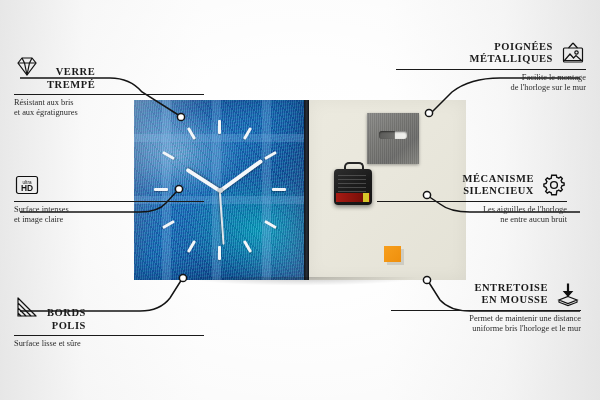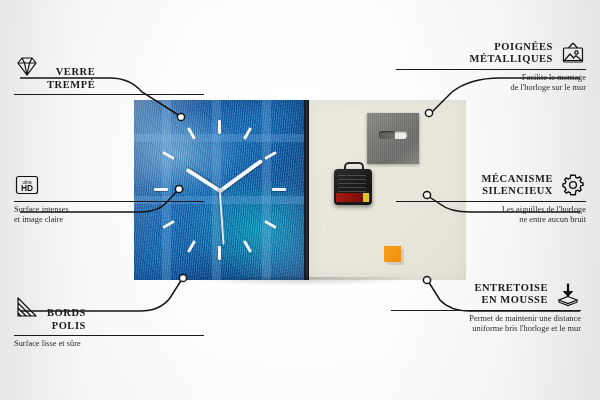--- a/index.html
+++ b/index.html
@@ -104,21 +104,21 @@
   .callout.right .title{text-align:right;}
   .rule{height:1px;background:#1a1a1a;margin:3px 0 3px;}
   .sub{font-size:8.4px;line-height:10.2px;color:#2b2b2b;white-space:pre-line;}
   .callout.left  .sub{text-align:left;}
   .callout.right .sub{text-align:right;}
 
   .c-verre     {left:14px;  top:40px;}
   .c-impr      {left:14px;  top:172px;}
   .c-bords     {left:14px;  top:281px;}
   .c-poign     {left:396px; top:40px;  width:190px;}
-  .c-meca      {left:396px; top:172px; width:190px;}
+  .c-meca      {left:377px; top:172px; width:190px;}
   .c-entre     {left:391px; top:281px; width:190px;}
 
   svg.leader{position:absolute;left:0;top:0;width:600px;height:400px;pointer-events:none;}
 </style>
 </head>
 <body>
 
 <div id="stage">
 
   <div class="product">
@@ -192,20 +192,22 @@
       <span class="ico">
         <svg viewBox="0 0 26 26" width="26" height="26" fill="none" stroke="#111" stroke-width="1.2">
           <path d="M4,10 L8,5 H18 L22,10 L13,22 Z"></path>
           <path d="M4,10 H22 M8,5 L10.5,10 L13,22 M18,5 L15.5,10 L13,22 M10.5,10 H15.5"></path>
         </svg>
       </span>
       <span class="title">VERRE
 TREMPÉ</span>
     </div>
     <div class="rule"></div>
+    <div class="sub">Résistant aux bris
+et aux égratignures</div>
   </div>
 
   <div class="callout left c-impr">
     <div class="head">
       <span class="ico">
         <svg viewBox="0 0 26 26" width="26" height="26">
           <rect x="2.5" y="4.5" width="21" height="17" rx="2" fill="none" stroke="#111" stroke-width="1.2"></rect>
           <text x="13" y="11.6" font-family="Liberation Sans, sans-serif" font-size="4.6" text-anchor="middle" fill="#111">ultra</text>
           <text x="13" y="19.4" font-family="Liberation Sans, sans-serif" font-size="8.4" font-weight="bold" text-anchor="middle" fill="#111">HD</text>
         </svg>

